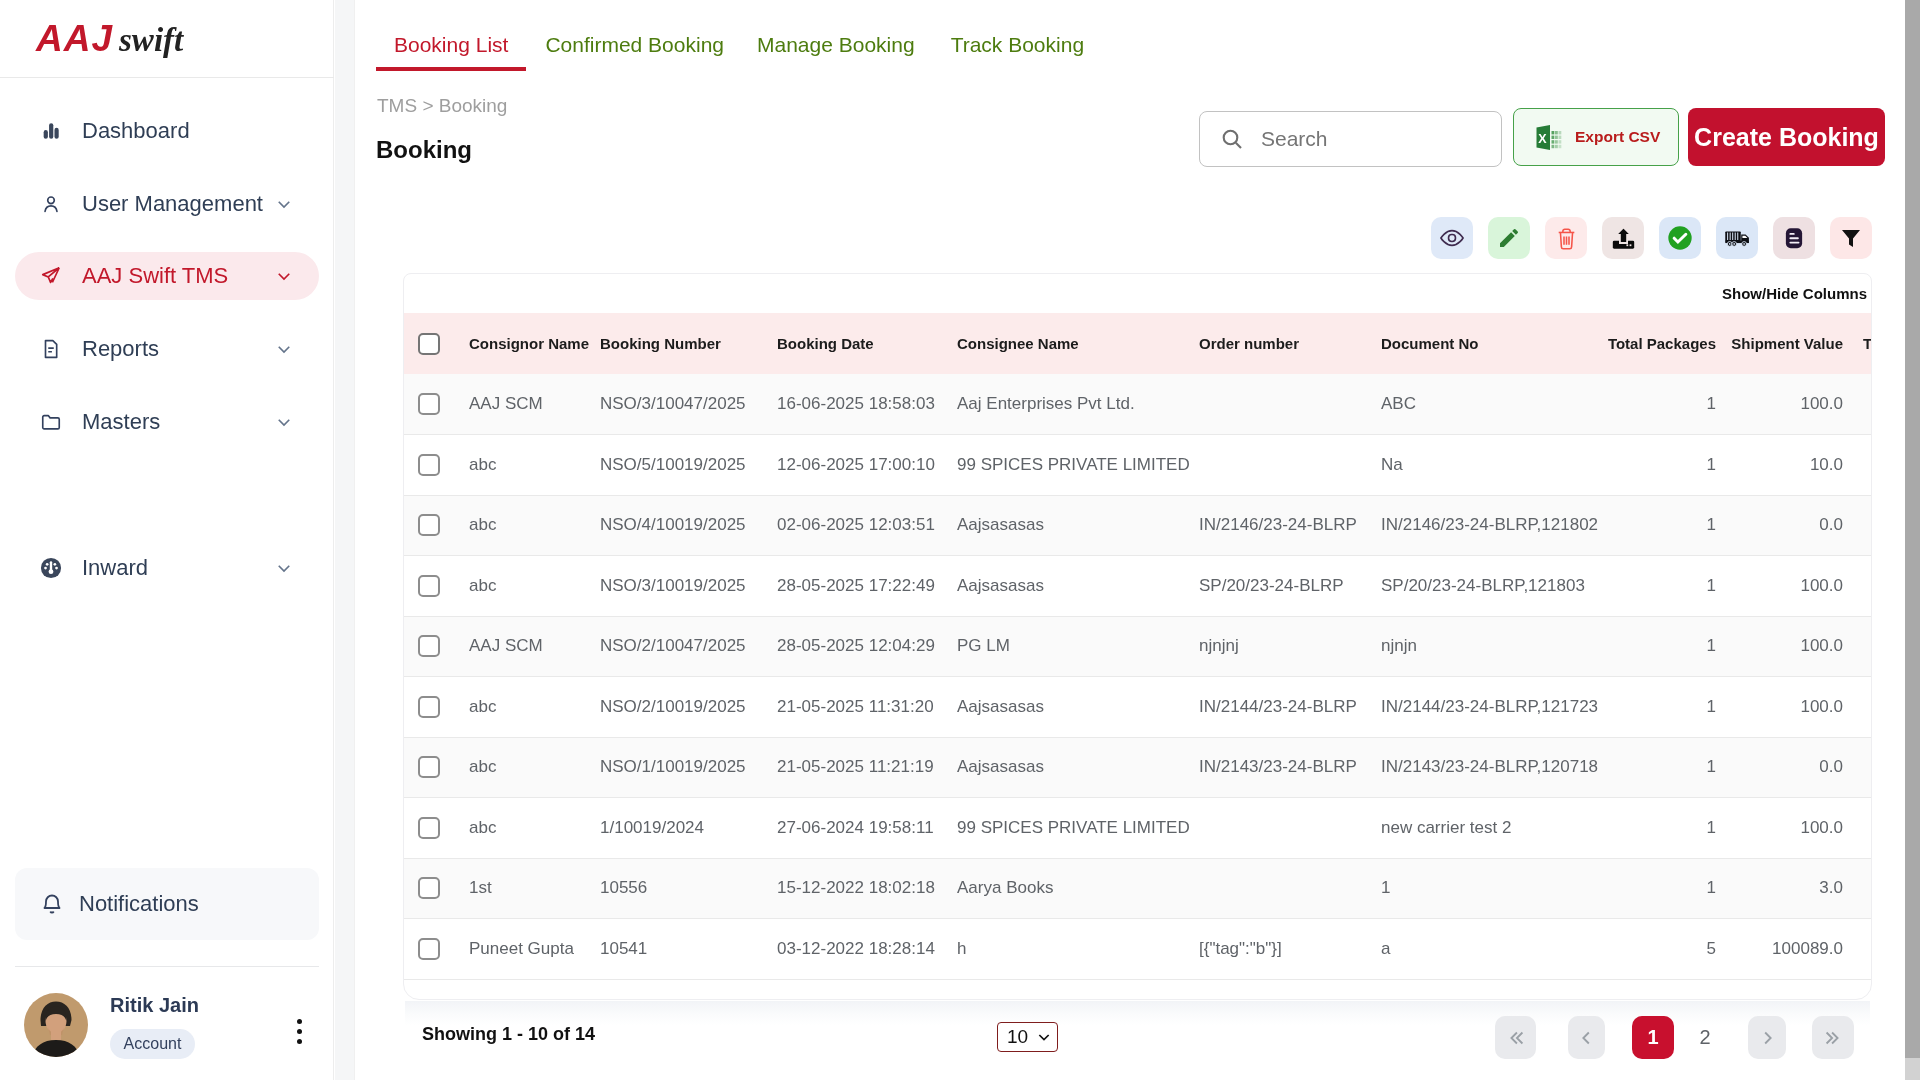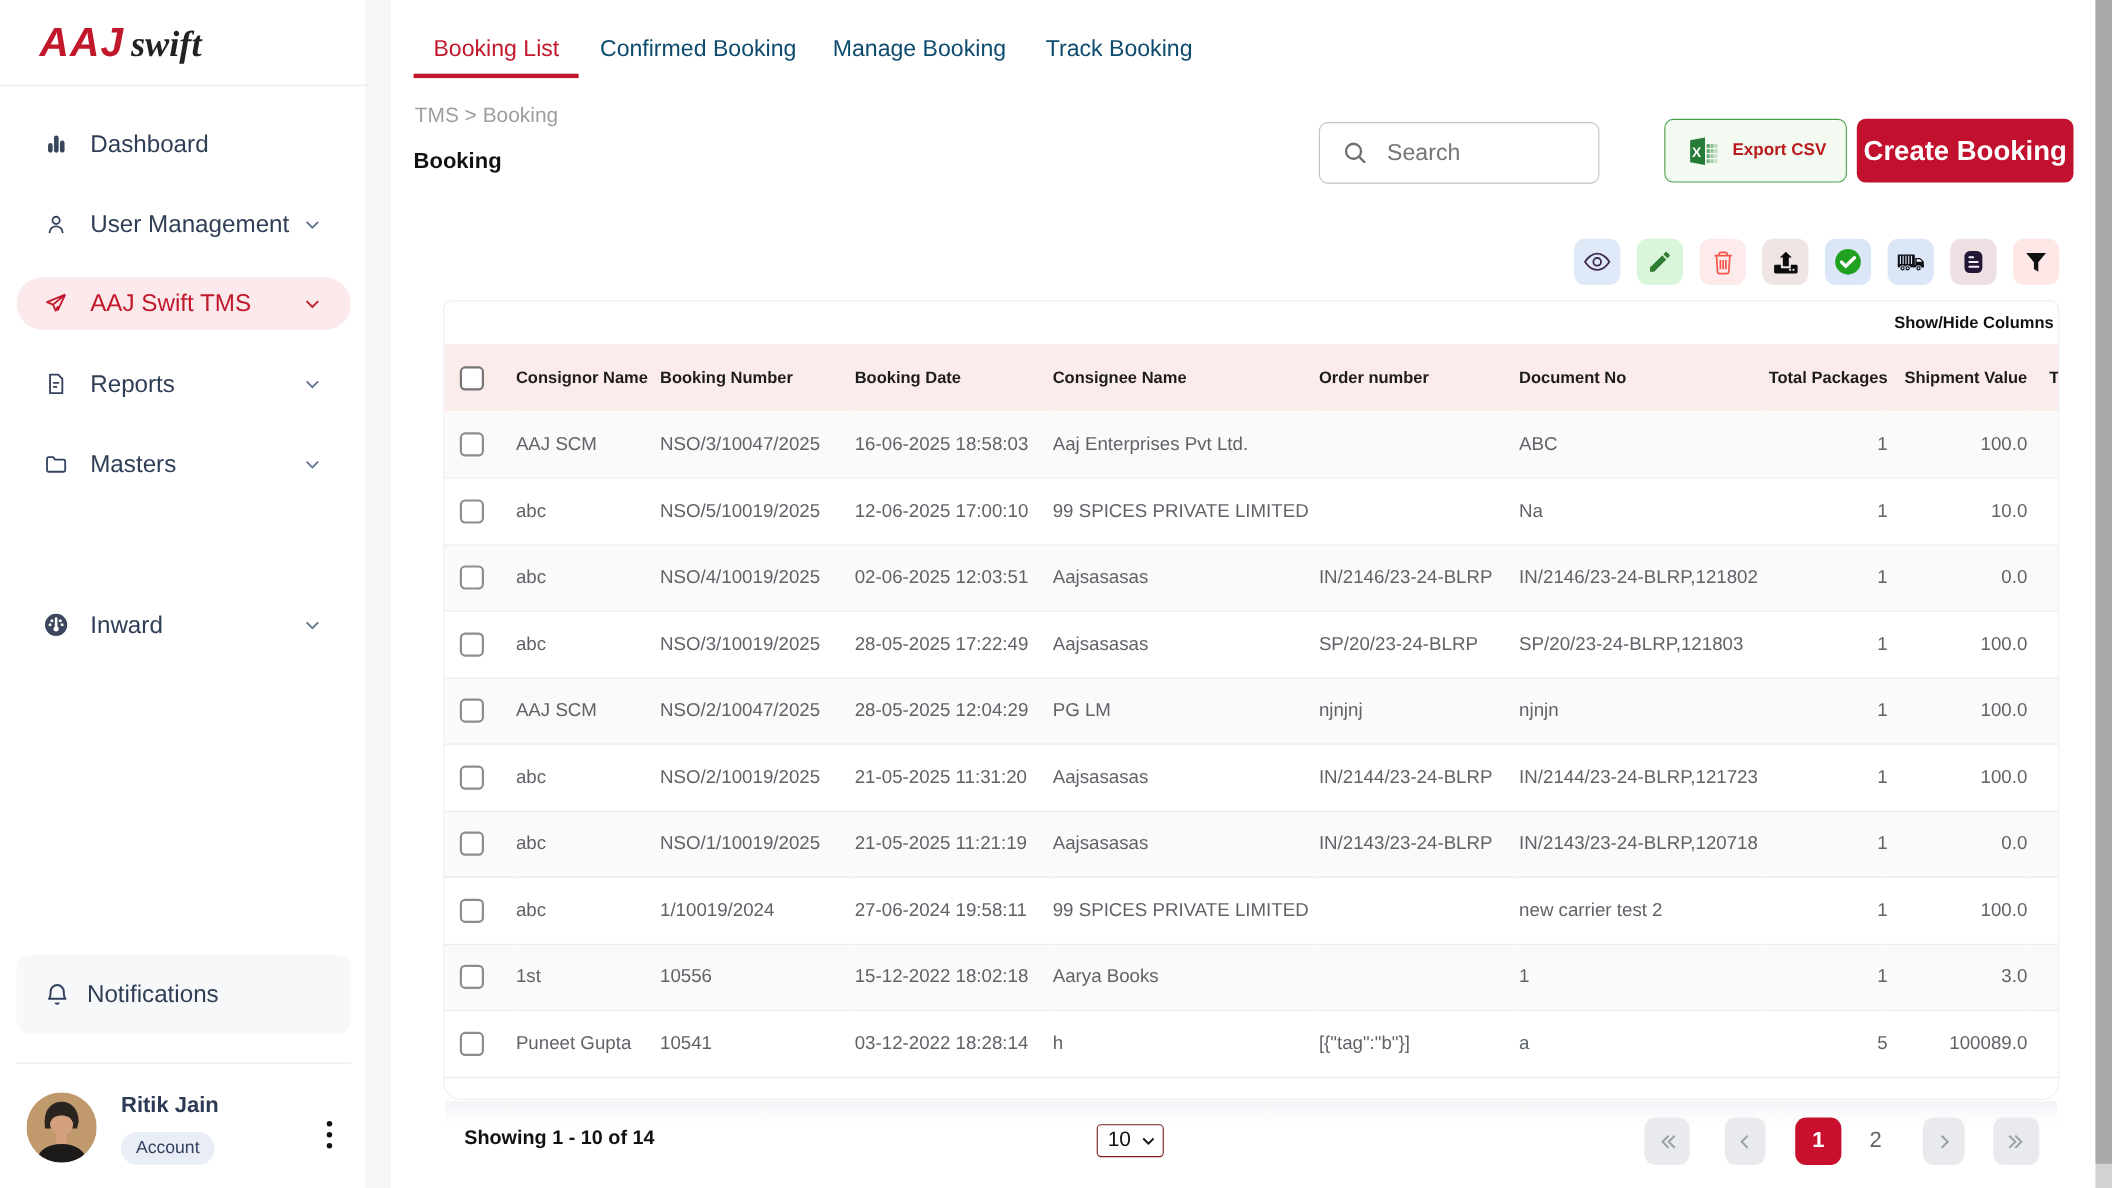--- a/index.html
+++ b/index.html
@@ -23,27 +23,27 @@
 .notif .ic { width:24px; height:24px; margin-left:25px; margin-right:15px; }
 .userdiv { position:absolute; left:15px; top:966px; width:304px; height:1px; background:#e7e8ea; }
 .avatar { position:absolute; left:24px; top:993px; width:64px; height:64px; border-radius:50%; overflow:hidden; }
 .uname { position:absolute; left:110px; top:994px; font-size:20px; font-weight:bold; color:#2c3a55; }
 .ubadge { position:absolute; left:110px; top:1029px; width:85px; height:30px; background:#e8edf6; border-radius:15px; color:#33415e; font-size:16px; display:flex; align-items:center; justify-content:center; }
 .dots { position:absolute; left:297px; top:1014px; }
 .dots i { display:block; width:5px; height:5px; background:#111; border-radius:50%; margin:5px 0; }
 
 
 .tabs { position:absolute; left:20px; top:22px; display:flex; align-items:flex-start; }
-.tab { font-size:21px; color:#0c4a6e; padding:11px 0 10px 0; }
+.tab { font-size:21px; color:#4d7c0f; padding:11px 0 10px 0; }
 .tab.active { color:#c2182b; border-bottom:4px solid #c2182b; padding-left:18px; padding-right:18px; }
 .crumb { position:absolute; left:21px; top:95px; font-size:19px; color:#9e9e9e; }
-.ptitle { position:absolute; left:20px; top:136px; font-size:20px; font-weight:bold; color:#111; }
-
-
-.search { position:absolute; left:843px; top:111px; width:255px; height:56px; border:1px solid #c2c2c2; border-radius:8px; display:flex; align-items:center; }
+.ptitle { position:absolute; left:20px; top:136px; font-size:24px; font-weight:bold; color:#111; }
+
+
+.search { position:absolute; left:843px; top:111px; width:303px; height:56px; border:1px solid #c2c2c2; border-radius:8px; display:flex; align-items:center; }
 .search span { color:#757575; font-size:21px; margin-left:17px; }
 .search svg { margin-left:20px; }
 .exportbtn { position:absolute; left:1157px; top:108px; width:166px; height:58px; background:#f2faf2; border:1px solid #46a149; border-radius:8px; display:flex; align-items:center; }
 .exportbtn span { color:#b91c1c; font-weight:bold; font-size:15.5px; margin-left:13px; }
 .createbtn { position:absolute; left:1332px; top:108px; width:197px; height:58px; background:#c2112e; border-radius:8px; color:#fff; font-weight:bold; font-size:25px; display:flex; align-items:center; justify-content:center; }
 
 
 .iconrow { position:absolute; left:1060px; top:217px; display:flex; }
 .ibtn { width:42px; height:42px; border-radius:10px; margin-left:15px; display:flex; align-items:center; justify-content:center; }
 

